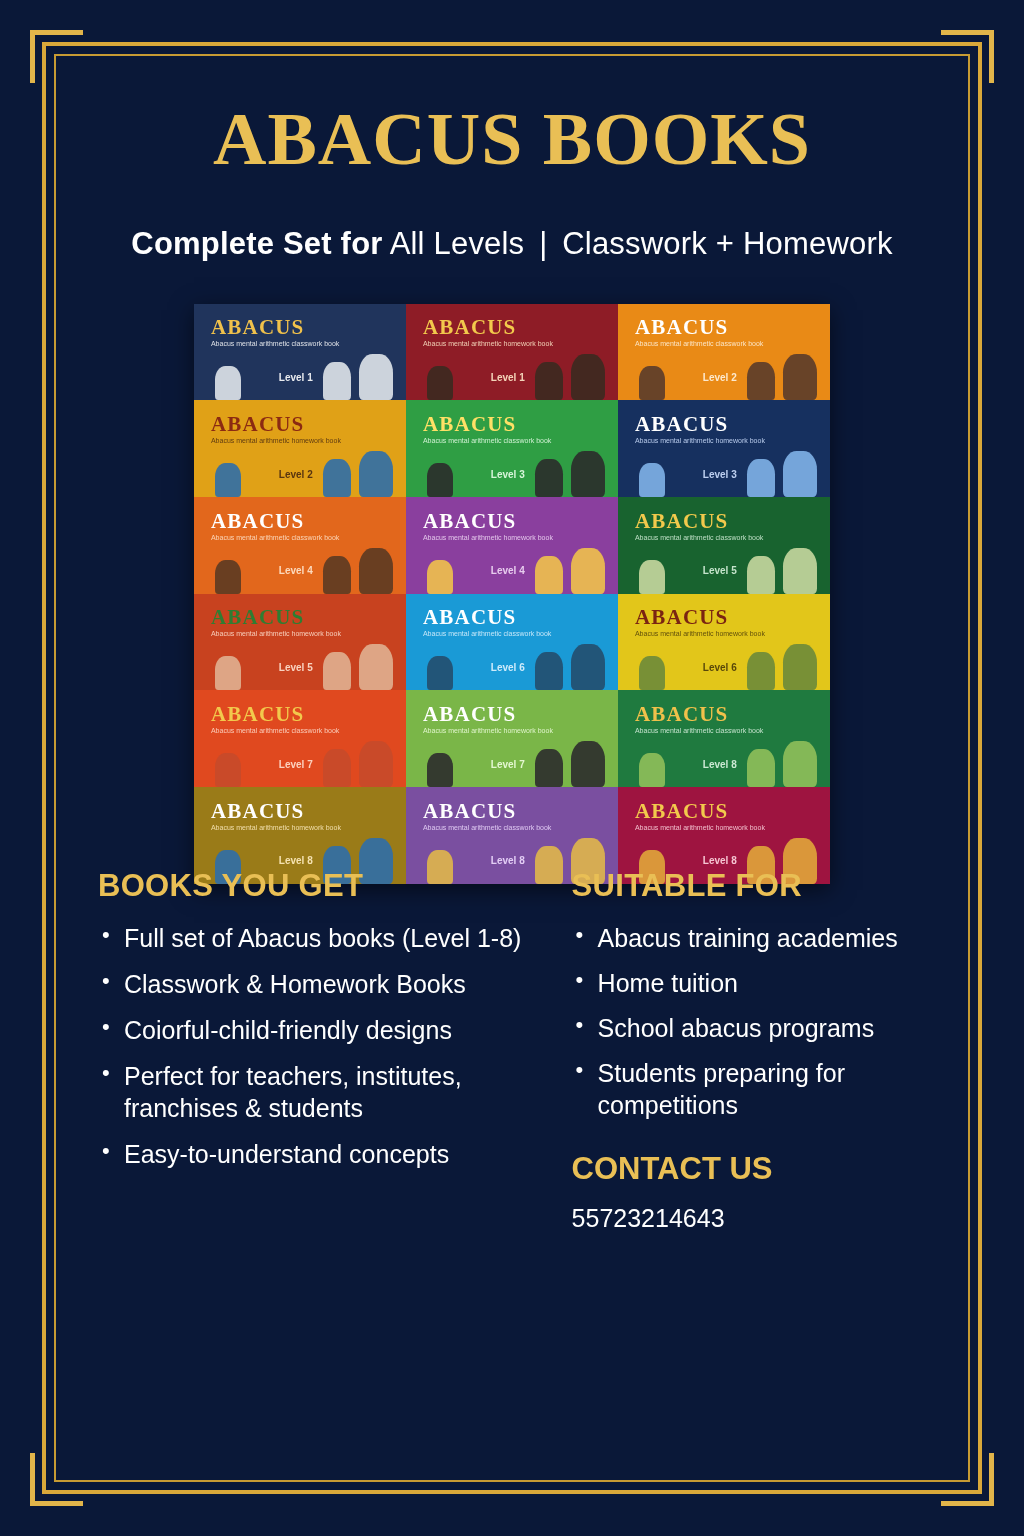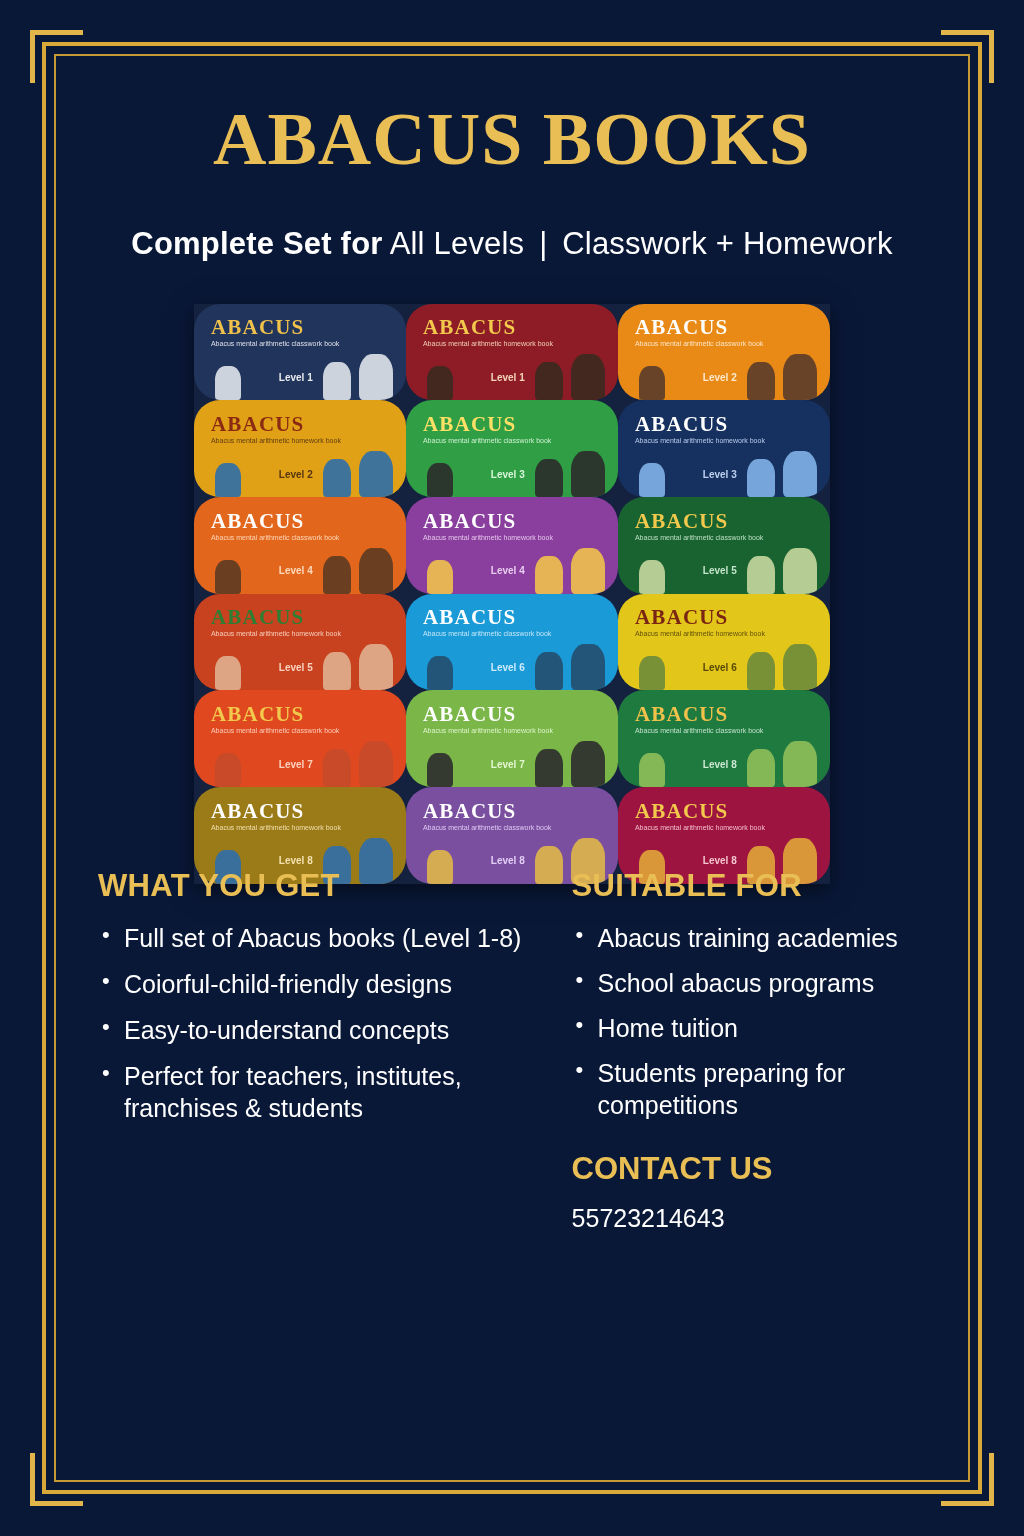--- a/index.html
+++ b/index.html
@@ -91,21 +91,20 @@
     background: #14213f;
     display: grid;
     grid-template-columns: repeat(3, 1fr);
     grid-template-rows: repeat(6, 1fr);
     box-shadow: 0 6px 22px rgba(0,0,0,0.55);
     overflow: hidden;
   }
   .bk {
     position: relative;
     overflow: hidden;
-    border-radius: 26px;
   }
   .bk .bk-title {
     position: absolute;
     top: 12%;
     left: 8%;
     font-family: "Liberation Serif", serif;
     font-weight: bold;
     font-size: 21px;
     letter-spacing: 1.2px;
   }
@@ -361,35 +360,36 @@
           <div class="bk-level" style="color: rgb(255, 217, 226);">Level 8</div>
           <div class="fig a" style="background: rgb(224, 165, 58);"></div>
           <div class="fig b" style="background: rgb(224, 165, 58);"></div>
           <div class="fig c" style="background: rgb(224, 165, 58);"></div>
         </div>
       </div>
 
     <div class="columns">
 
       <div class="col-left">
-        <h2 class="sec-head">WHAT YOU GET</h2>
+        <h2 class="sec-head">BOOKS YOU GET</h2>
         <ul class="bullets" id="wyg-list">
             <li>Full set of Abacus books (Level 1‑8)</li>
+            <li>Classwork &amp; Homework Books</li>
             <li>Coiorful-child-friendly designs</li>
+            <li>Perfect for teachers, institutes, franchises &amp; students</li>
             <li>Easy-to-understand concepts</li>
-            <li>Perfect for teachers, institutes, franchises &amp; students</li>
           </ul>
       </div>
 
       <div class="col-right">
         <h2 class="sec-head">SUITABLE FOR</h2>
         <ul class="bullets" id="sf-list">
             <li>Abacus training academies</li>
+            <li>Home tuition</li>
             <li>School abacus programs</li>
-            <li>Home tuition</li>
             <li>Students preparing for competitions</li>
           </ul>
 
         <h2 class="contact-head">CONTACT US</h2>
         <div class="contact-line">55723214643</div>
       </div>
 
     </div>
   </div>
 </div>

